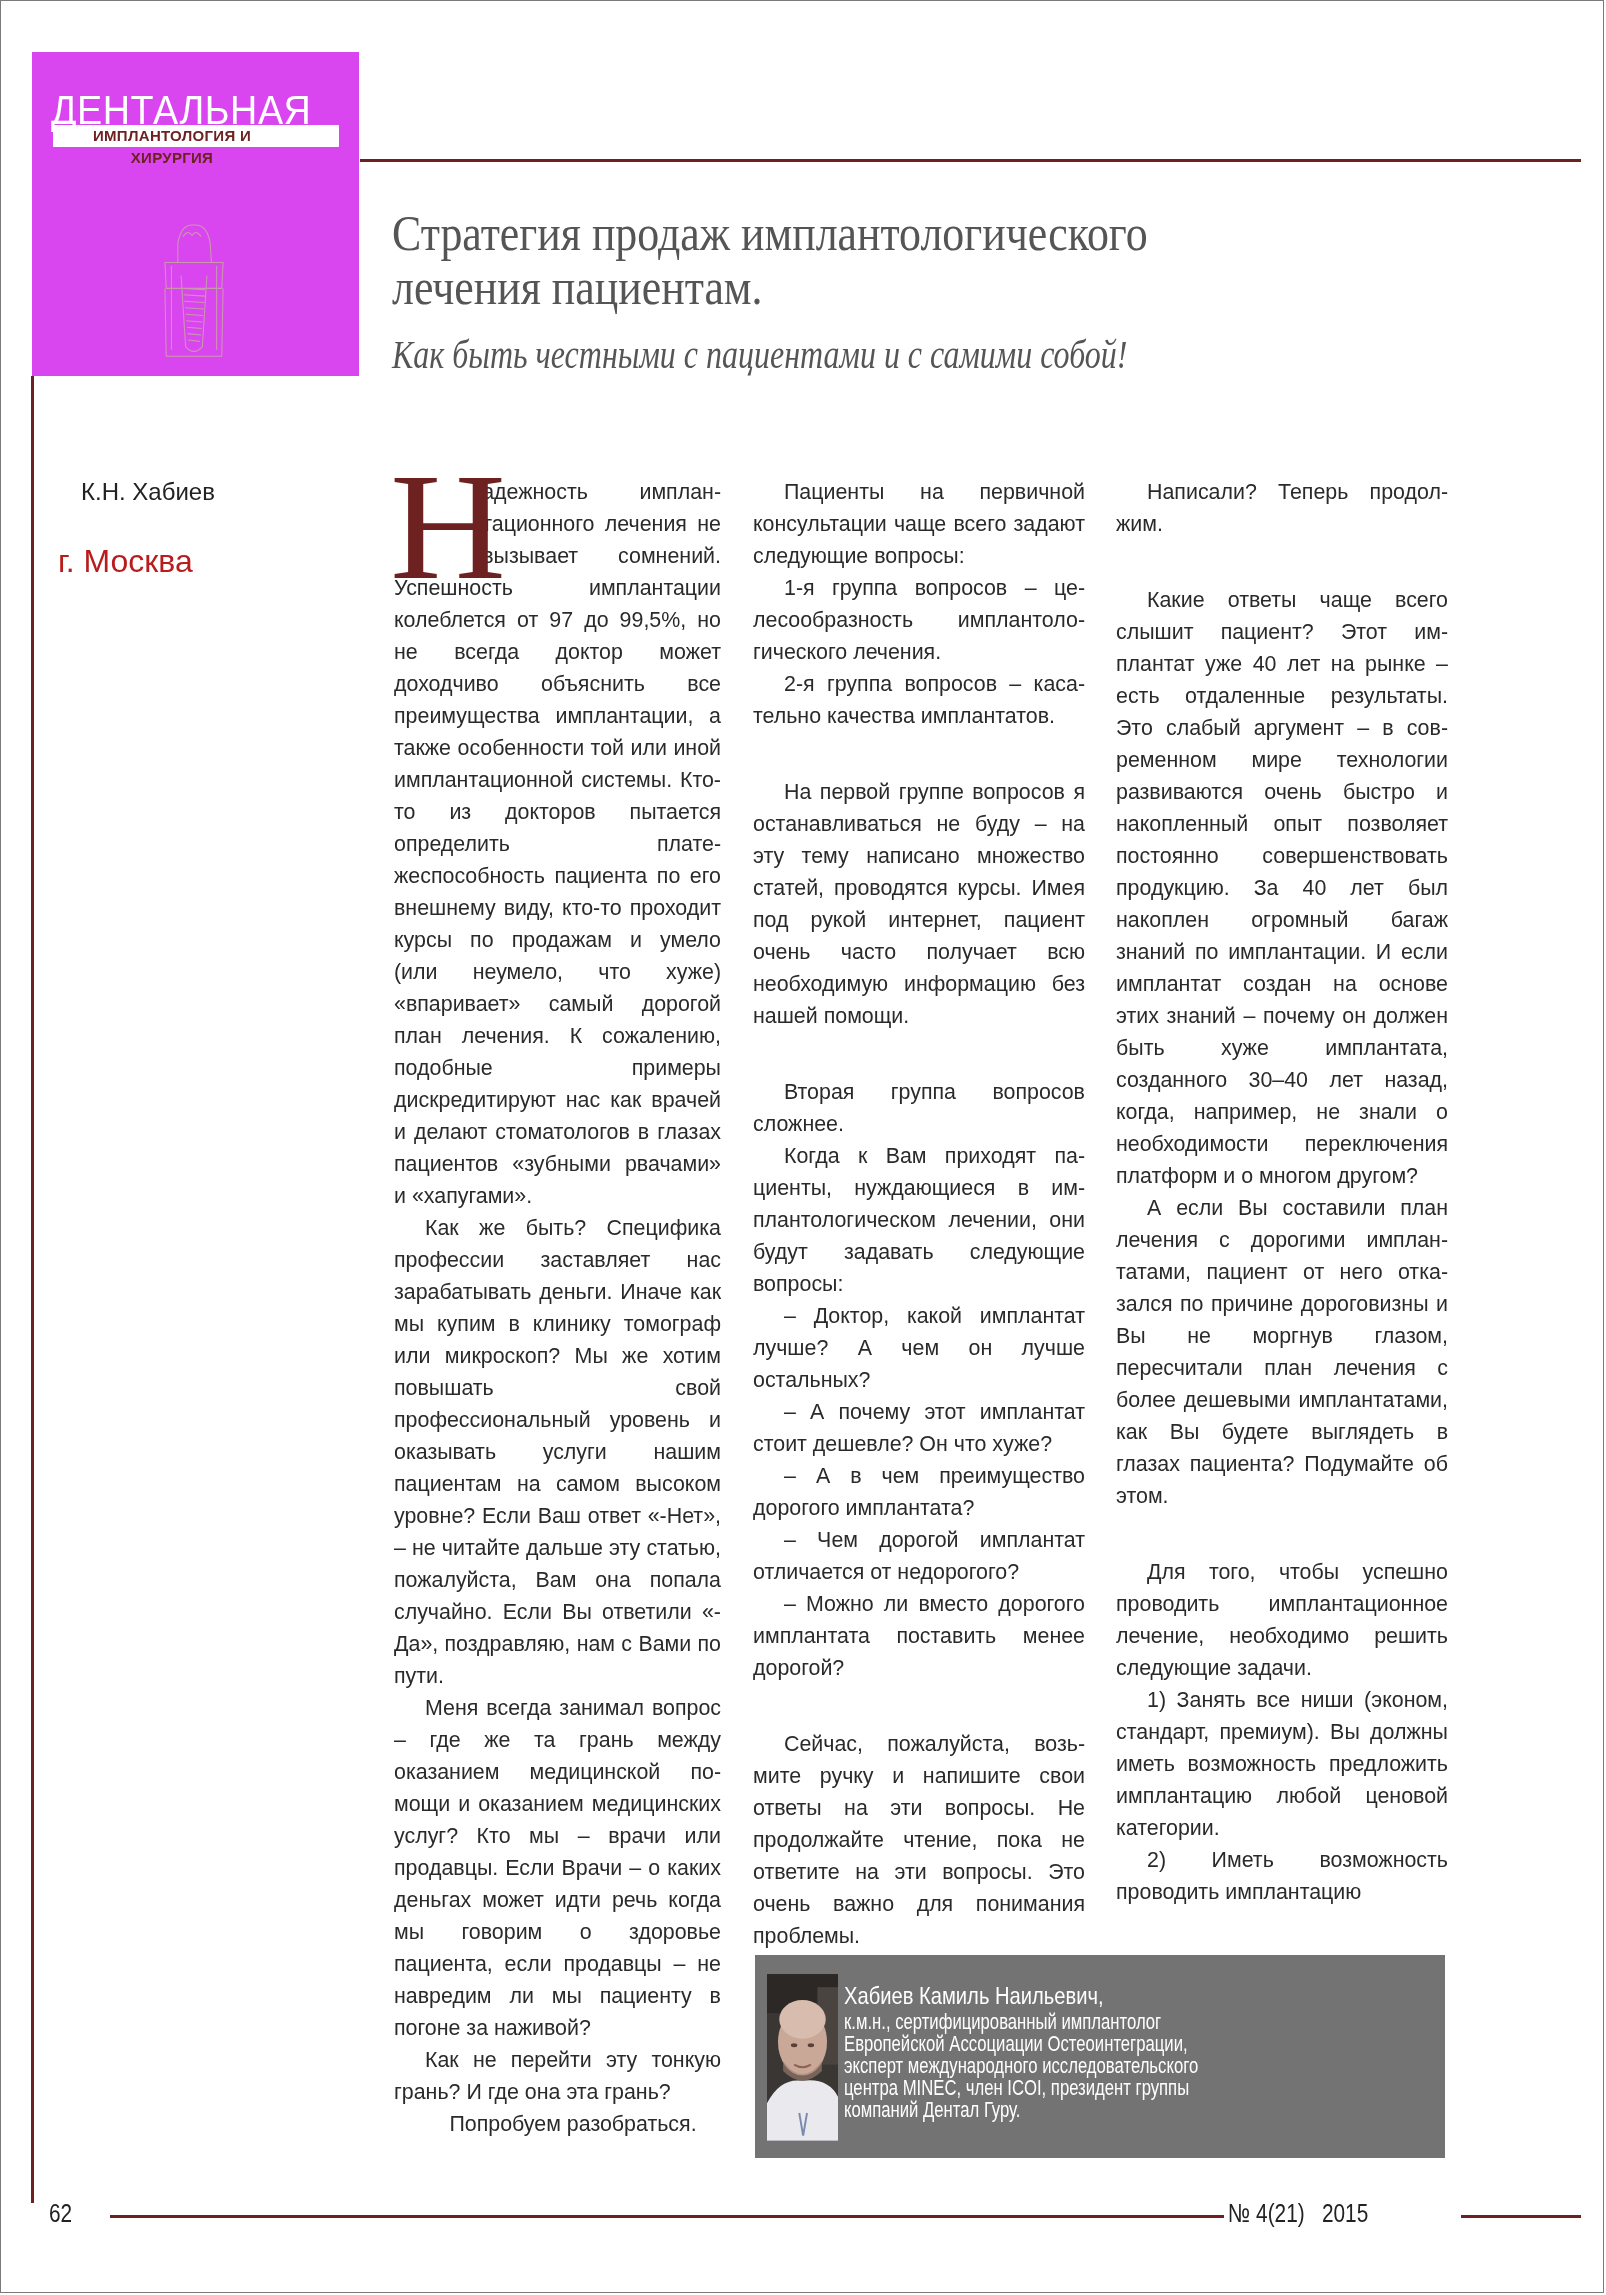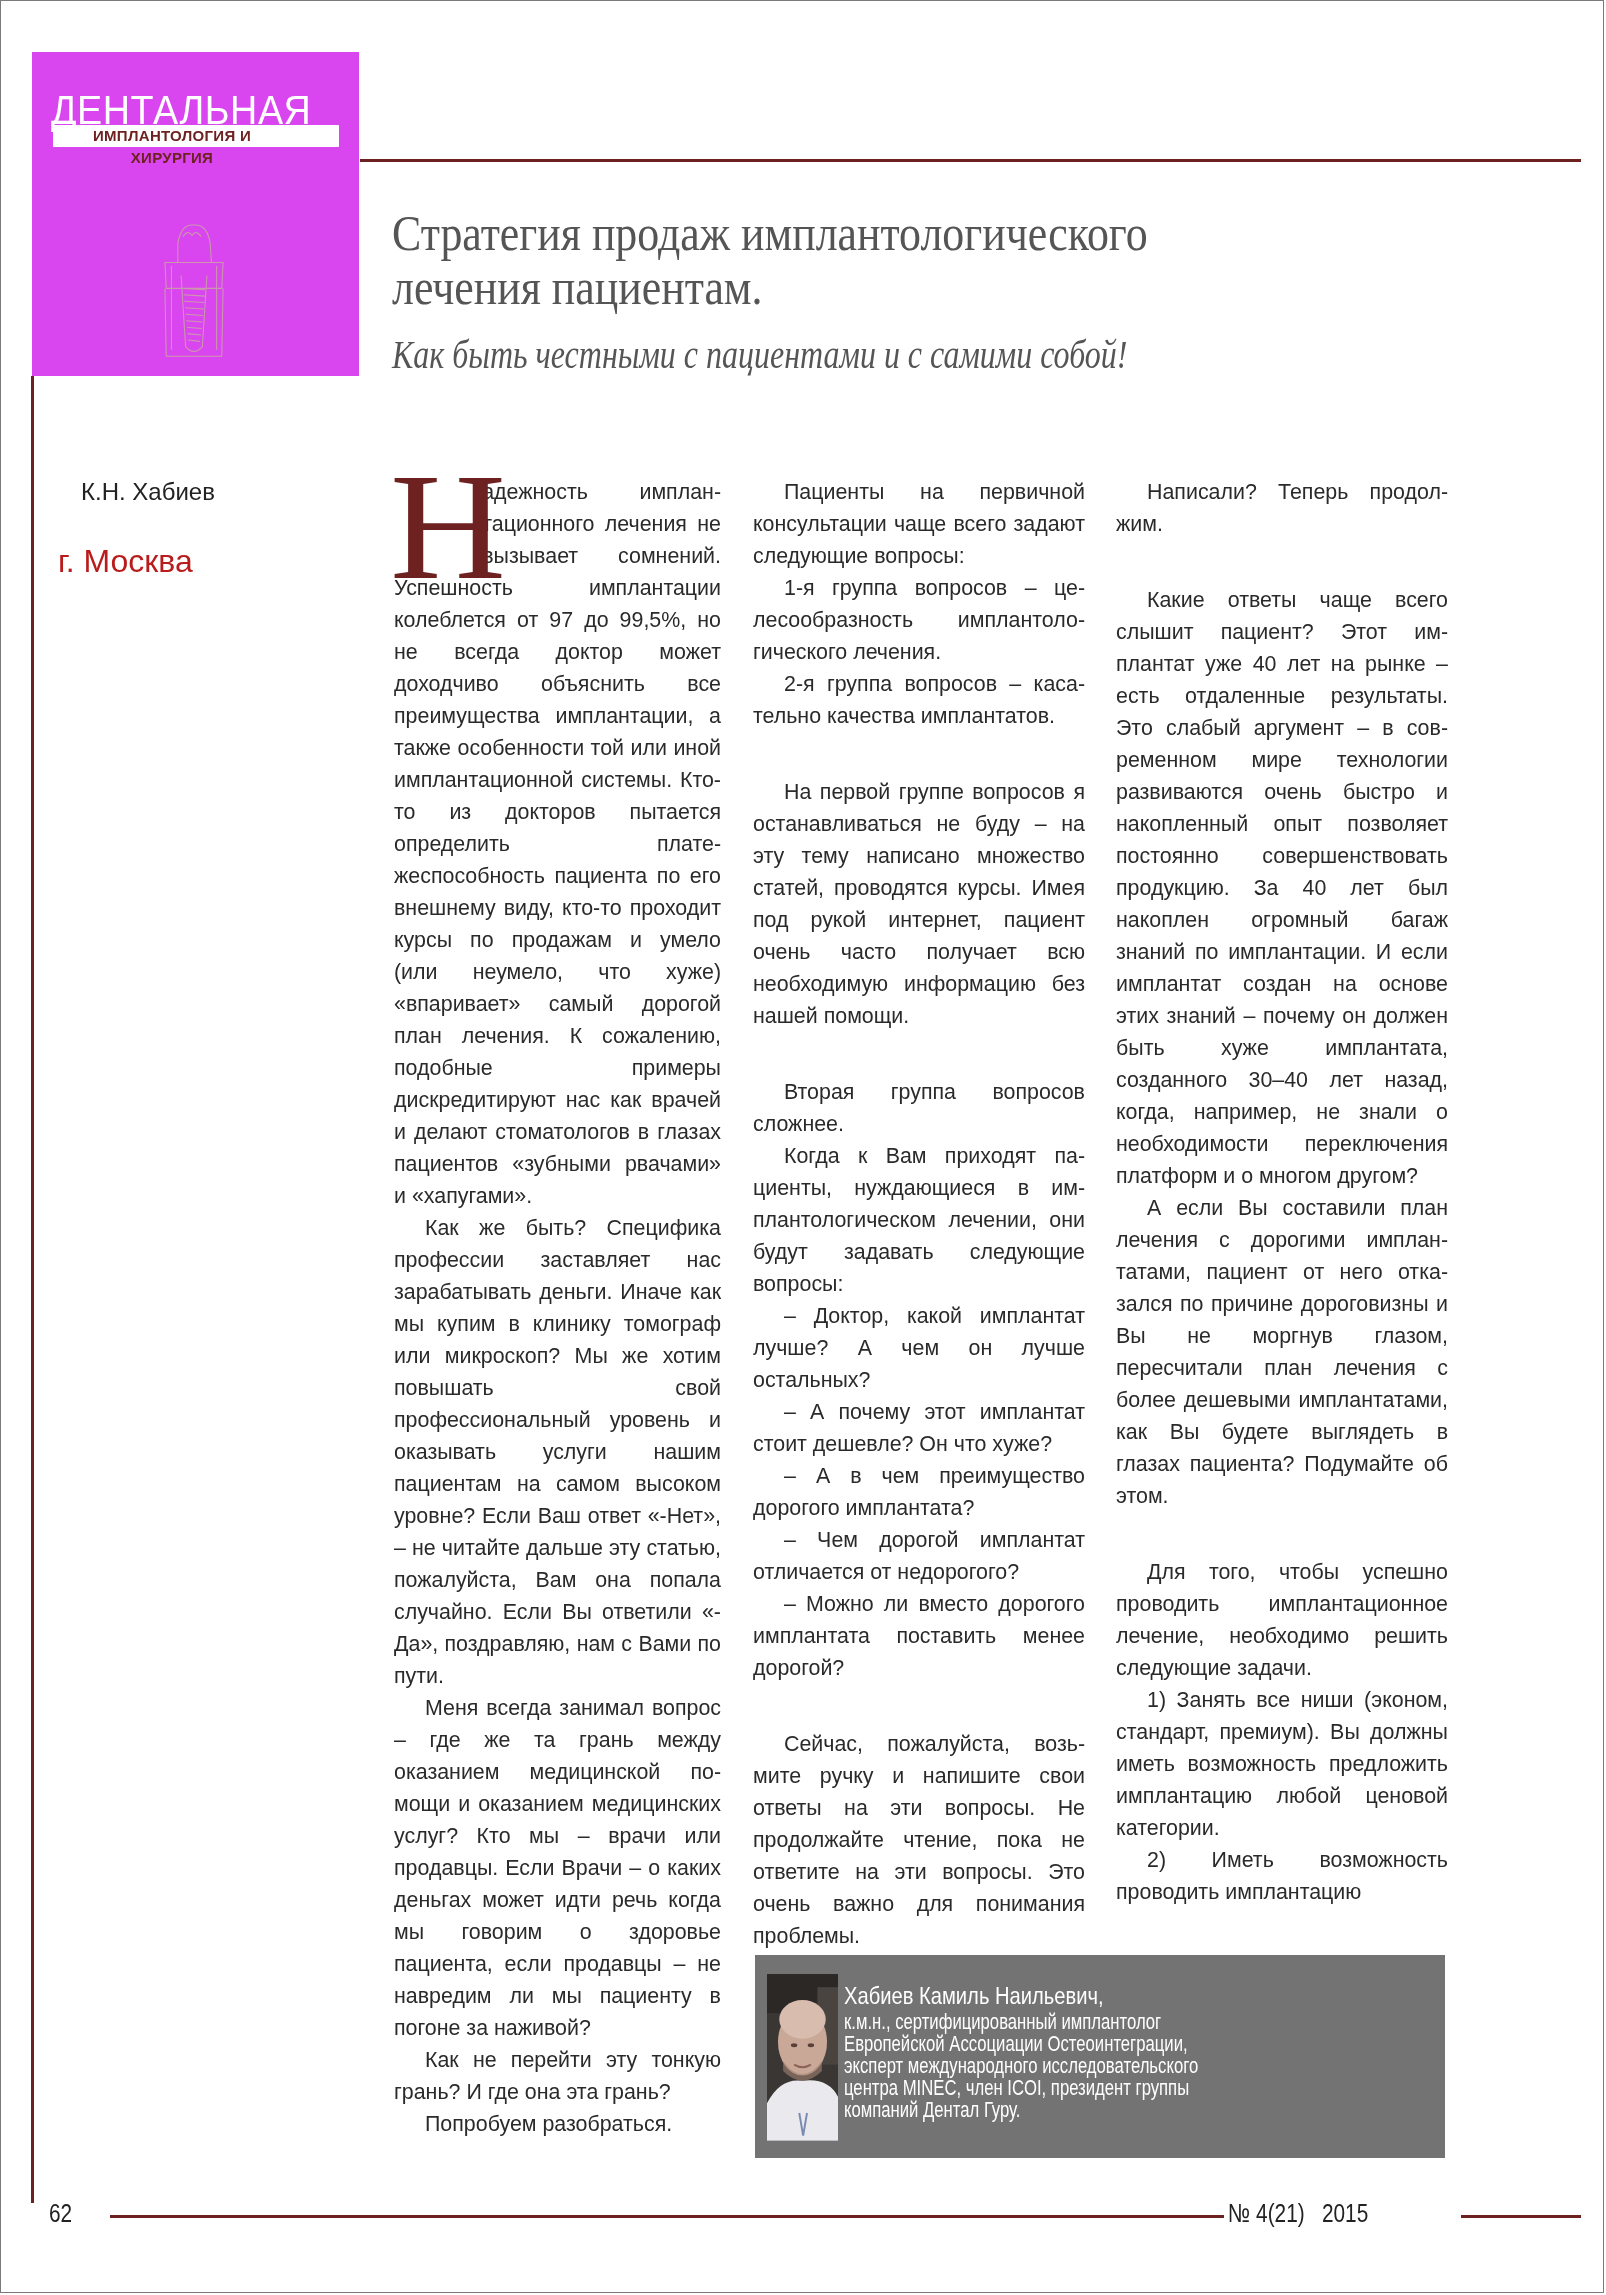--- a/index.html
+++ b/index.html
@@ -148,21 +148,21 @@
 
 <div class="col col1">
   <p class="noindent">
     <span class="dropcap-wrap">
         <span>Н</span>
       </span><span>адежность имплан­тационного лечения не вызывает сом­нений. Успешность имплан­тации колеблется от 97 до 99,5%, но не всегда доктор может доходчиво объяснить все преимущества импланта­ции, а также особенности той или иной имплантационной системы. Кто-то из докторов пытается определить плате­жеспособность пациента по его внешнему виду, кто-то проходит курсы по продажам и умело (или неумело, что хуже) «впаривает» самый дорогой план лечения. К со­жалению, подобные примеры дискредитируют нас как вра­чей и делают стоматологов в глазах пациентов «зубными рвачами» и «хапугами».</span>
   </p>
   <p>Как же быть? Специфика профессии заставляет нас зарабатывать деньги. Ина­че как мы купим в клинику томограф или микроскоп? Мы же хотим повышать свой профессиональный уровень и оказывать услуги нашим пациентам на самом высо­ком уровне? Если Ваш ответ «-Нет», – не читайте дальше эту статью, пожалуйста, Вам она попала случайно. Если Вы ответили «-Да», поздрав­ляю, нам с Вами по пути.</p>
   <p>Меня всегда занимал во­прос – где же та грань между оказанием медицинской по­мощи и оказанием медицин­ских услуг? Кто мы – врачи или продавцы. Если Врачи – о каких деньгах может идти речь когда мы говорим о здо­ровье пациента, если продав­цы – не навредим ли мы па­циенту в погоне за наживой?</p>
   <p>Как не перейти эту тонкую грань? И где она эта грань?</p>
-  <p style="text-align:left">Попробуем разобраться.</p>
+  <p style="text-align:center">Попробуем разобраться.</p>
 </div>
 
 <div class="col col2">
   <p>Пациенты на первичной консультации чаще всего задают следующие вопросы:</p>
   <p>1-я группа вопросов – це­лесообразность имплантоло­гического лечения.</p>
   <p>2-я группа вопросов – каса­тельно качества имплантатов.</p>
   <p class="gap">На первой группе вопросов я останавливаться не буду – на эту тему написано множе­ство статей, проводятся кур­сы. Имея под рукой интернет, пациент очень часто получает всю необходимую информа­цию без нашей помощи.</p>
   <p class="gap">Вторая группа вопросов сложнее.</p>
   <p>Когда к Вам приходят па­циенты, нуждающиеся в им­плантологическом лечении, они будут задавать следую­щие вопросы:</p>
   <p>– Доктор, какой имплан­тат лучше? А чем он лучше остальных?</p>

